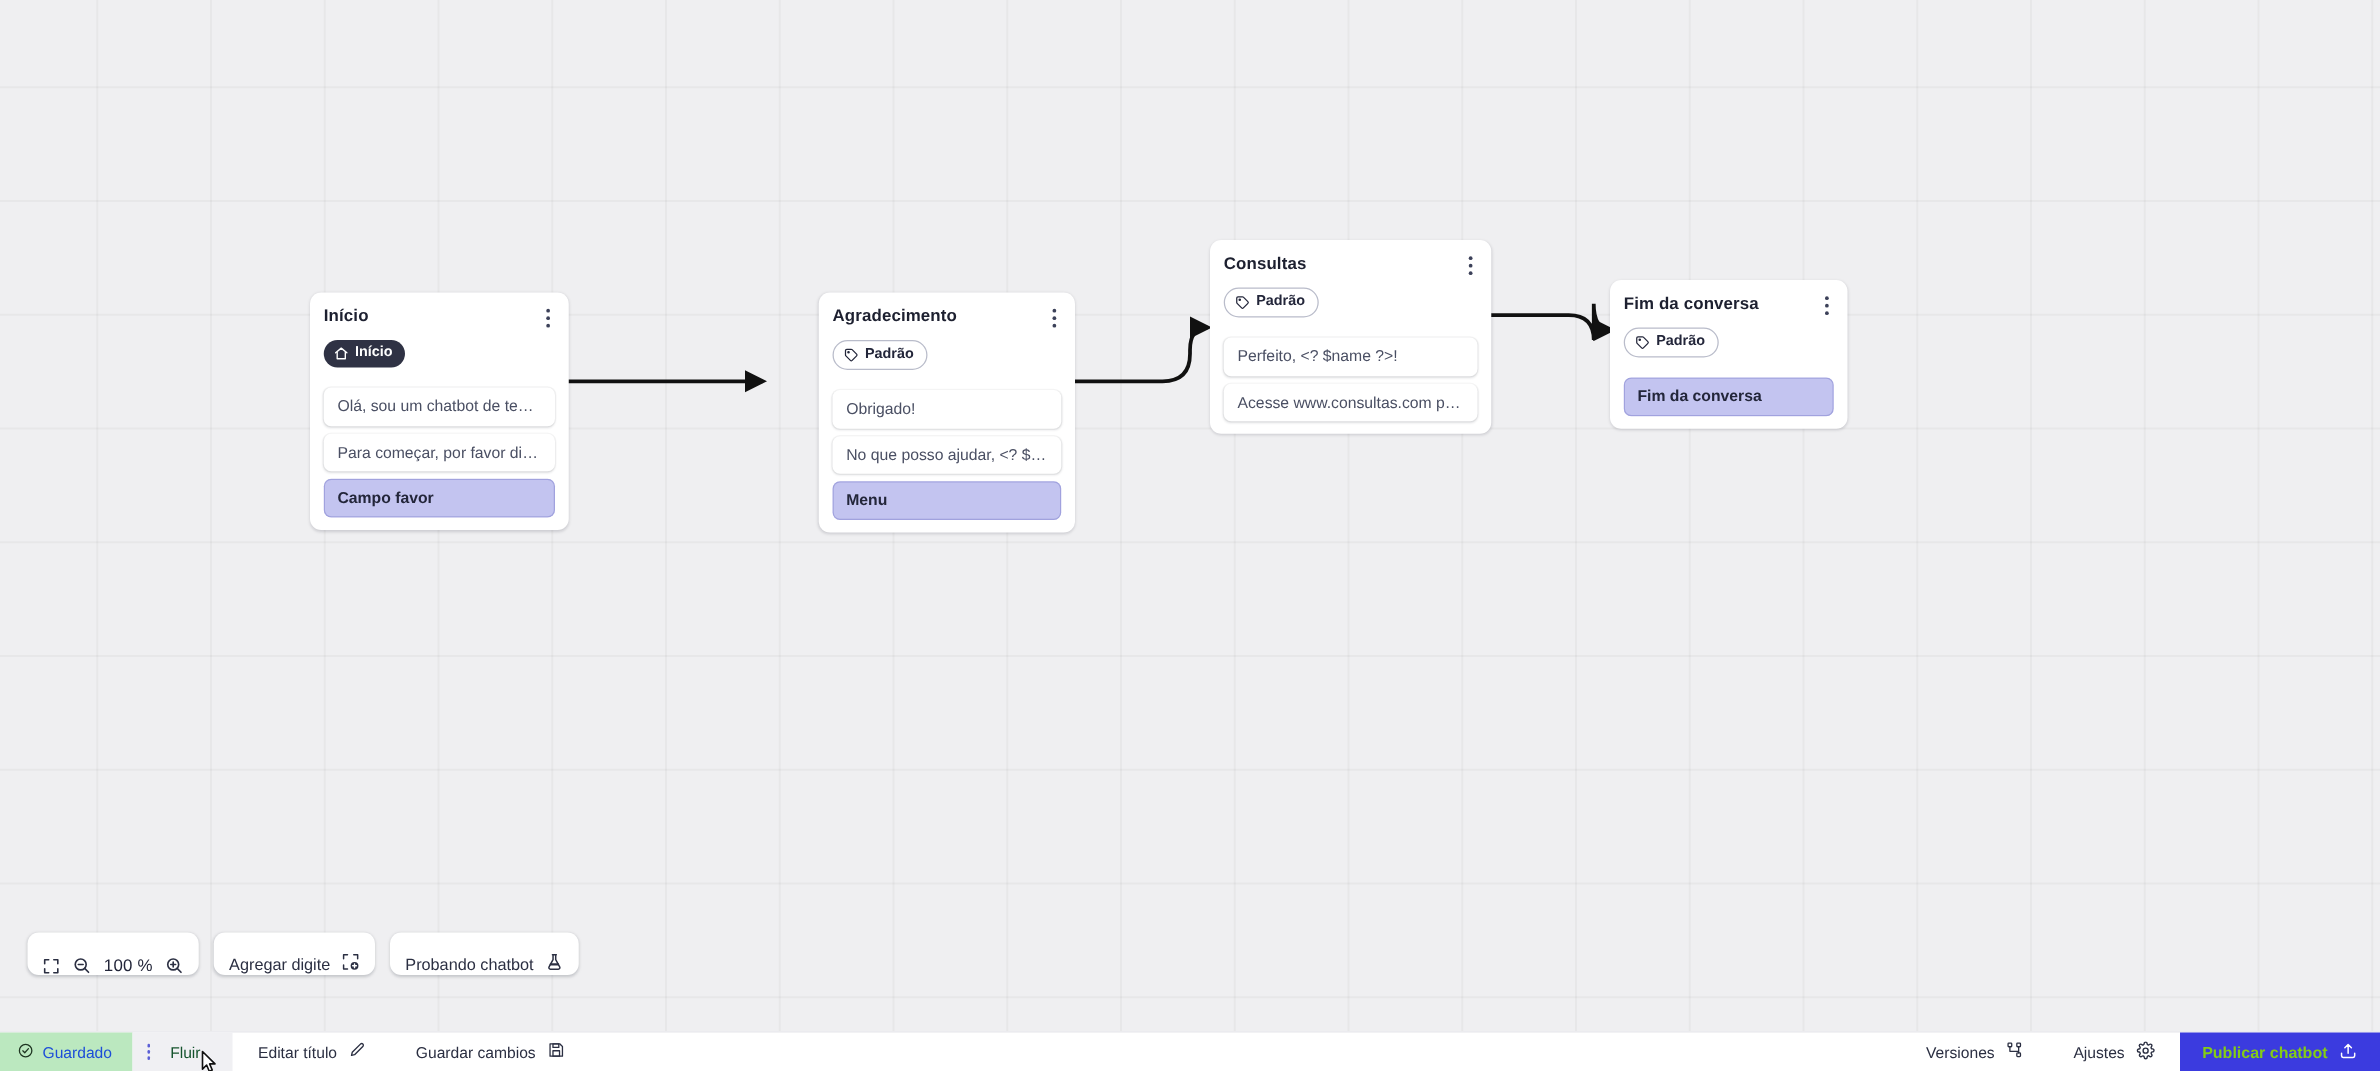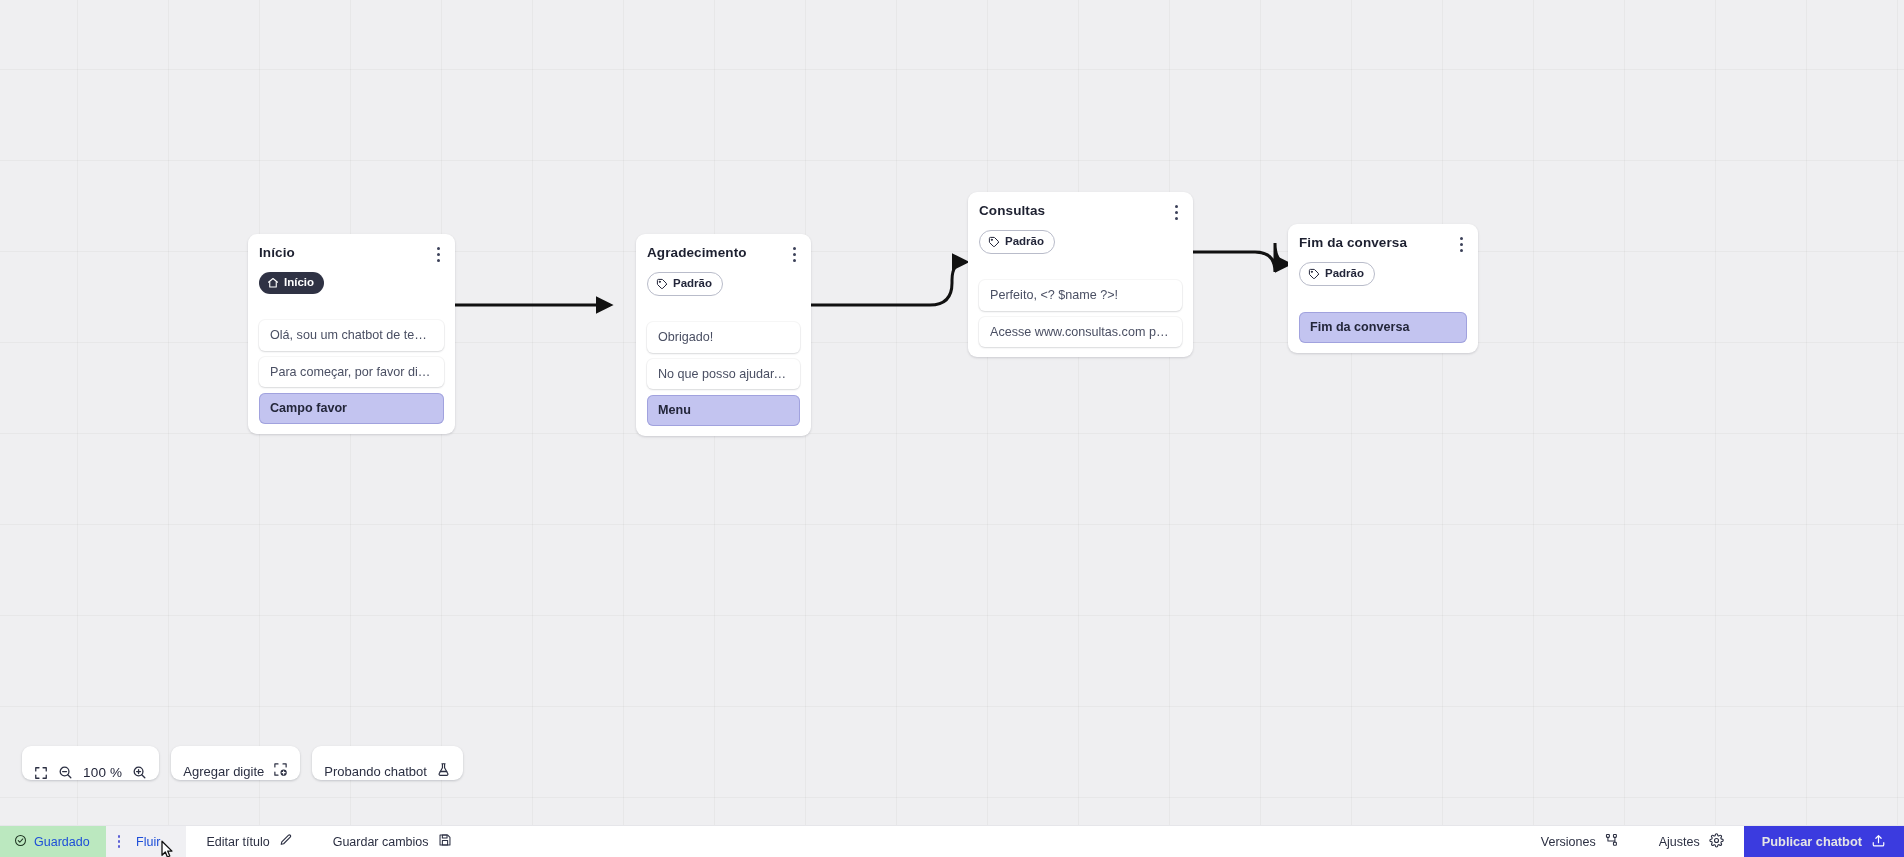--- a/index.html
+++ b/index.html
@@ -51,21 +51,21 @@
     display: inline-flex; align-items: center; gap: 5px;
     align-self: flex-start;
     font-size: 11.5px; font-weight: 700; line-height: 1;
     padding: 5px 10px 5px 8px; border-radius: 999px;
     white-space: nowrap;
   }
   .badge.start { background: #2f3244; color: #ffffff; }
   .badge.default { background: #ffffff; color: #23263a; border: 1.3px solid #b9bcca; }
   .badge svg { display: block; }
 
-  .rows { display: flex; flex-direction: column; gap: 6px; margin-top: 17px; }
+  .rows { display: flex; flex-direction: column; gap: 6px; margin-top: 7px; }
   .row {
     border-radius: 6px;
     font-size: 12.6px; line-height: 1;
     padding: 9px 11px;
     white-space: nowrap; overflow: hidden; text-overflow: ellipsis;
   }
   .row.msg {
     background: #ffffff; color: #4a4f63;
     box-shadow: 0 1px 2px rgba(16,24,40,0.13), 0 0 0 1px rgba(16,24,40,0.035);
   }
@@ -95,32 +95,32 @@
     background: #ffffff; display: flex; align-items: stretch;
     border-top: 1px solid #e6e6ea;
   }
   .saved {
     background: #bbe8bf; color: #1d4ed8; display: flex; align-items: center; gap: 7px;
     padding: 0 16px 0 14px; font-size: 12.5px; font-weight: 400; white-space: nowrap;
   }
   .sb-left { display: flex; align-items: stretch; }
   .tab-fluir {
     background: #f0f0f3; display: flex; align-items: center; gap: 16px;
-    padding: 0 26px 0 12px; font-size: 12.5px; color: #1d4ed8; font-weight: 400;
+    padding: 0 26px 0 12px; font-size: 12.5px; color: #14532d; font-weight: 400;
     cursor: pointer; position: relative;
   }
   .tab-dots { display: flex; flex-direction: column; gap: 2.5px; align-items: center; }
   .tab-dots i { width: 2.5px; height: 2.5px; border-radius: 50%; background: #5b5fd6; display: block; }
   .sb-item {
     display: flex; align-items: center; gap: 9px; padding: 0 20px;
     font-size: 12.5px; color: #2b2f42; cursor: pointer; white-space: nowrap;
   }
   .sb-spacer { flex: 1 1 auto; }
   .publish {
-    background: #3b3bdf; color: #e5e5e5; font-size: 12.8px; font-weight: 700;
+    background: #3b3bdf; color: #84cc16; font-size: 12.8px; font-weight: 700;
     display: flex; align-items: center; gap: 9px; padding: 0 18px; cursor: pointer;
     white-space: nowrap;
   }
   .cursor { position: absolute; pointer-events: none; }
 </style>
 </head>
 <body>
 
 <div id="app">
 
@@ -155,21 +155,21 @@
         </span>
         <span>Início</span>
       </div>
       <div class="rows">
         <div class="row msg">Olá, sou um chatbot de teste!</div>
         <div class="row msg">Para começar, por favor digite o ...</div>
         <div class="row input">Campo favor</div>
       </div>
     </div>
 
-    <div class="node" style="left:636px; top:234px; width:175px;">
+    <div class="node" style="left:655px; top:234px; width:205px;">
       <div class="node-head">
         <div class="node-title">Agradecimento</div>
         <div class="kebab">
             <i></i>
             <i></i>
             <i></i>
           </div>
       </div>
       <div class="badge default">
         <span>

